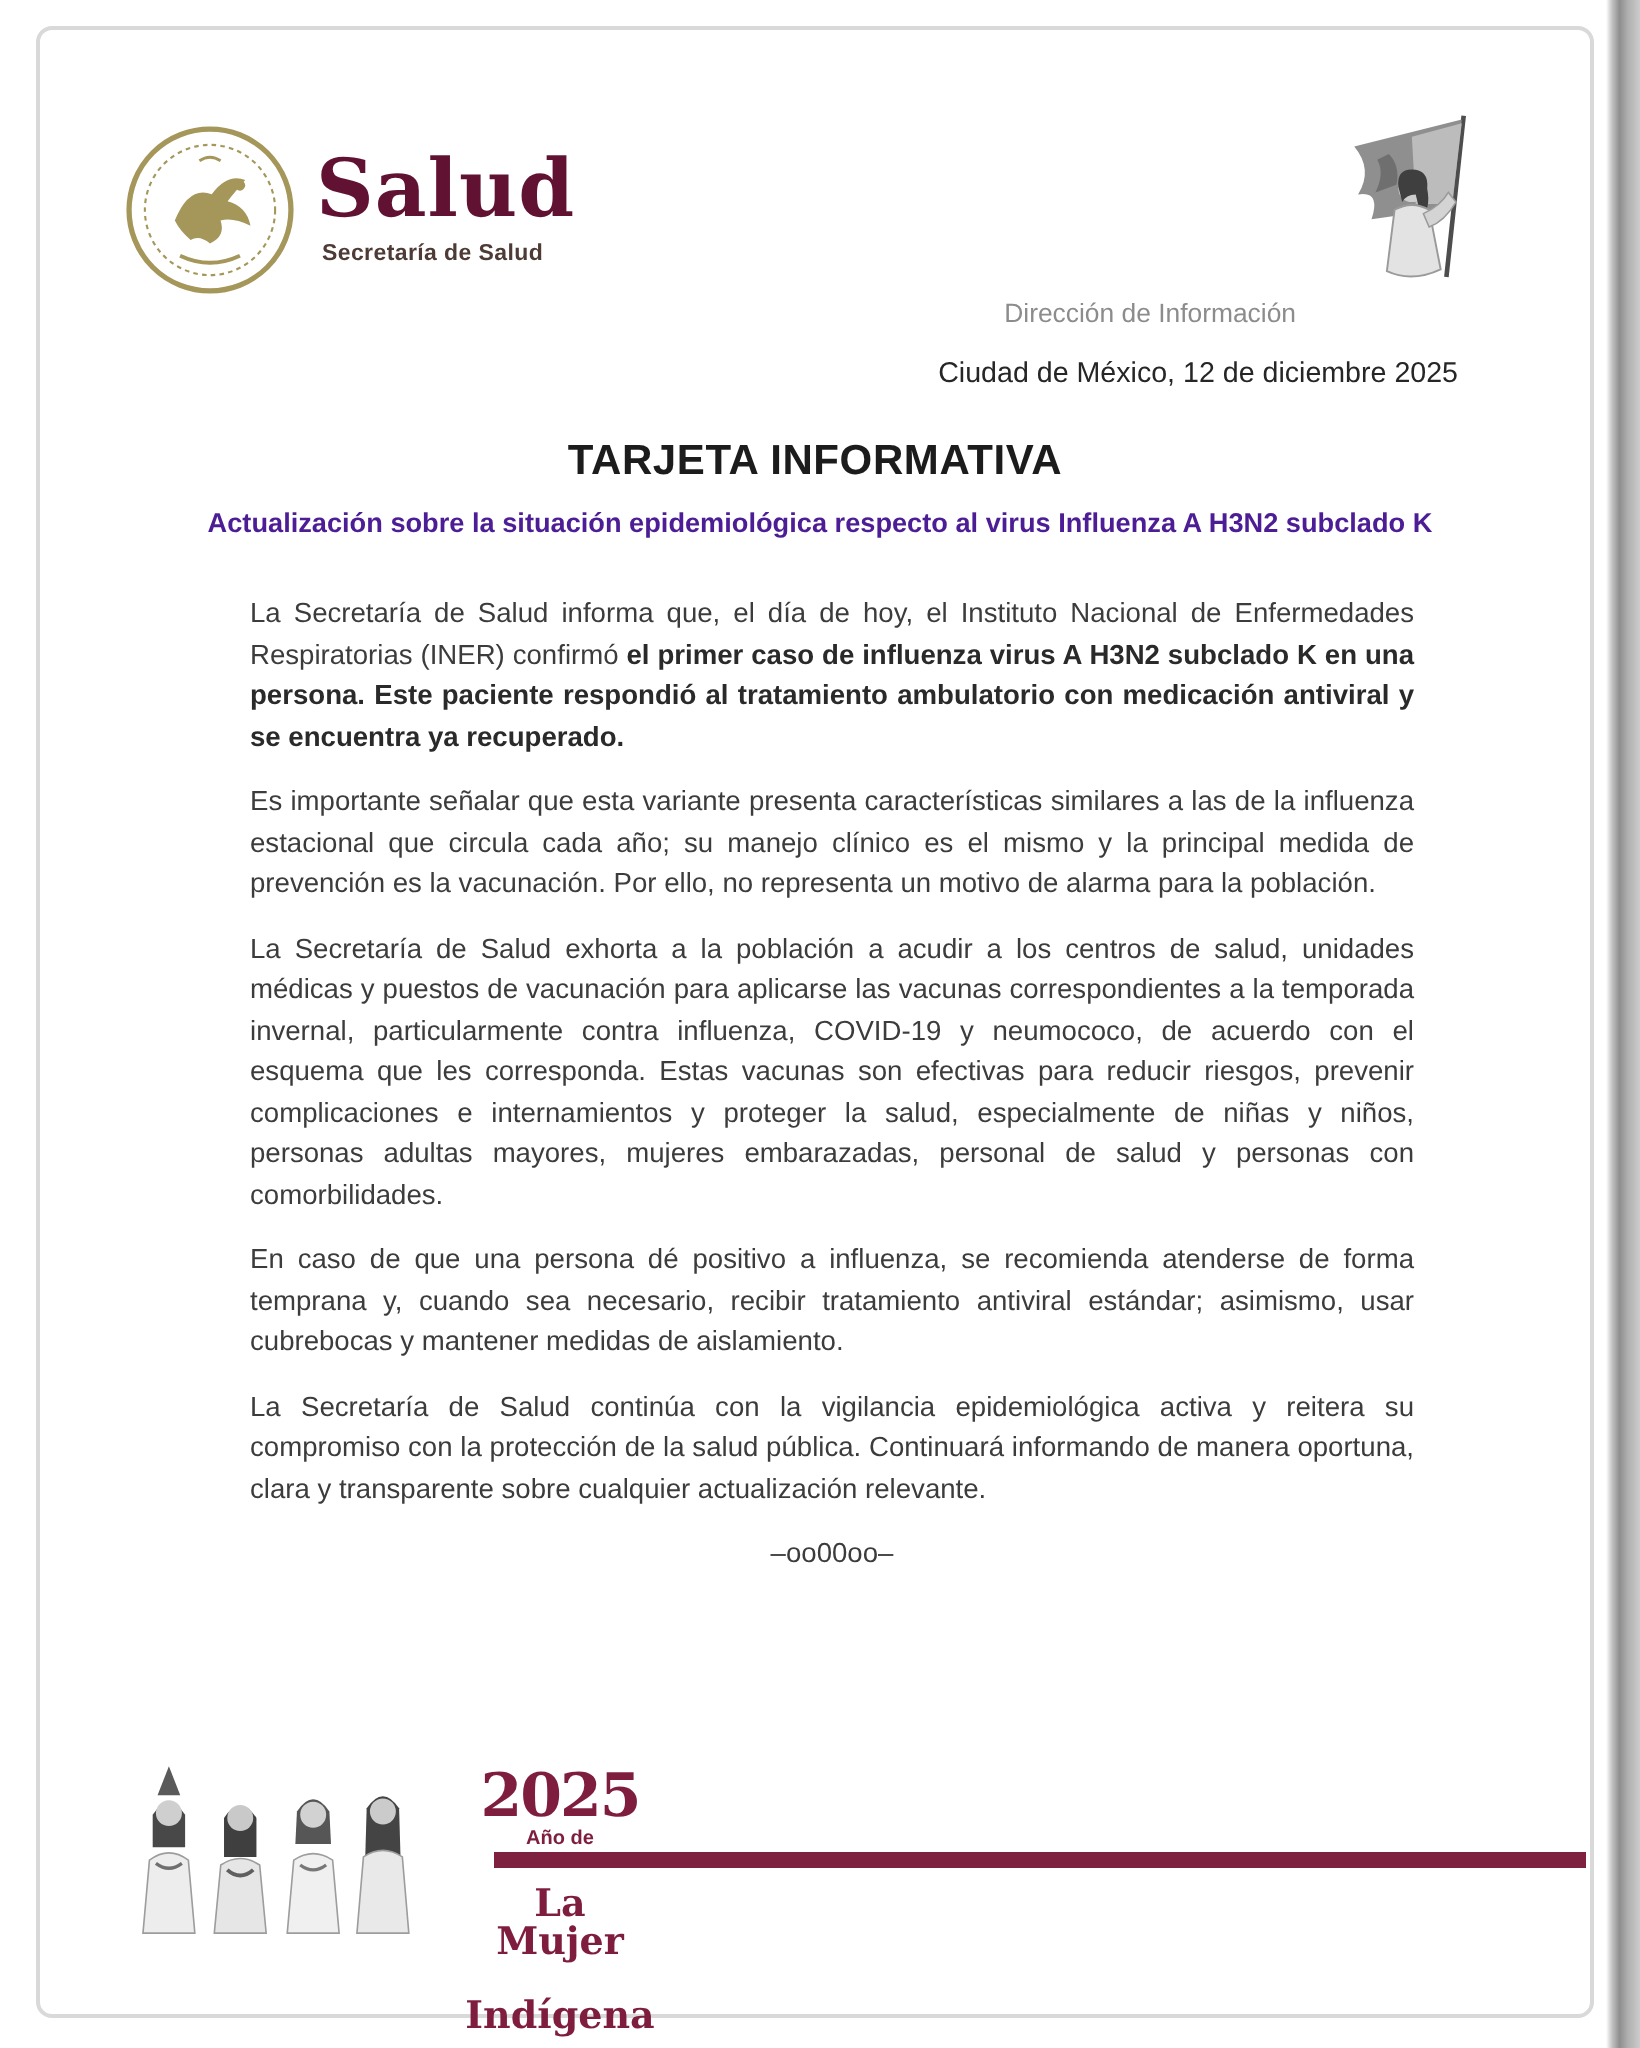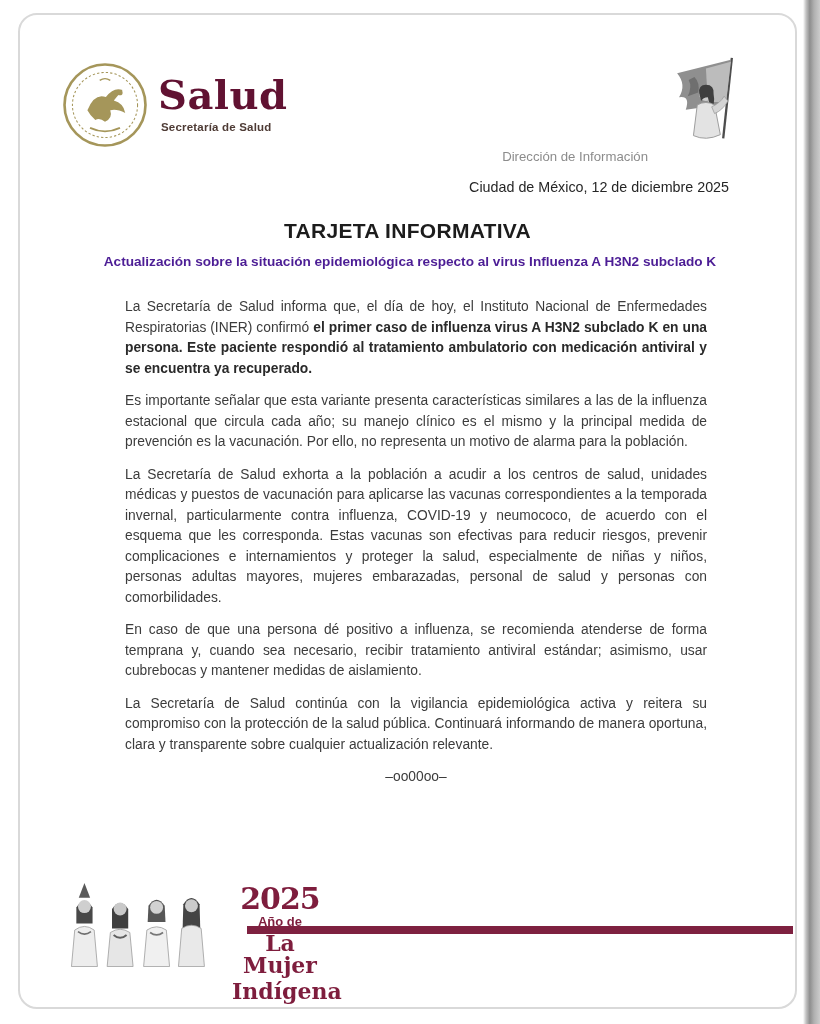--- a/index.html
+++ b/index.html
@@ -7,21 +7,21 @@
     width:820px; height:1024px; position:relative; overflow:hidden;
     background:#ffffff;
     font-family:"Liberation Sans", sans-serif;
   }
   .photo-edge {
     position:absolute; right:0; top:0; width:17px; height:1024px;
     background:linear-gradient(to right,#ffffff 0%,#c2c2c2 18%,#8e8e8e 40%,#b0b0b0 65%,#cccccc 100%);
   }
   .card {
     position:absolute; left:18px; top:13px; width:779px; height:996px;
-    background:#ffffff; border:2px solid #d9d9d9; border-radius:19px;
+    background:#ffffff; border:2px solid #d9d9d9; border-radius:8px;
     box-sizing:border-box;
   }
   
   .seal { position:absolute; left:40px; top:46px; }
   .wordmark {
     position:absolute; left:138px; top:56px;
     font-family:"DejaVu Serif", serif; font-weight:bold;
     font-size:40px; color:#611232; letter-spacing:0.5px;
   }
   .wordmark-sub {
@@ -66,23 +66,23 @@
   }
   
   .footer-women { position:absolute; left:45px; top:866px; }
   .year-emblem {
     position:absolute; left:212px; top:869px; width:96px;
     text-align:center; color:#7e1d3d; line-height:1;
   }
   .year-emblem .y {
     font-family:"DejaVu Serif", serif; font-weight:bold; font-size:30px; letter-spacing:-1px;
   }
-  .year-emblem .ys { font-size:13px; font-weight:bold; margin-top:1px; }
+  .year-emblem .ys { font-size:10px; font-weight:bold; margin-top:1px; }
   .year-emblem .c1, .year-emblem .c2 {
-    font-family:"DejaVu Serif", serif; font-weight:bold; font-size:22px; margin-top:4px;
+    font-family:"DejaVu Serif", serif; font-weight:bold; font-size:19px; margin-top:18px;
   }
   .footer-address {
     position:absolute; left:227px; top:888px;
     font-size:9.6px; color:#a14b60; white-space:nowrap; letter-spacing:0.1px;
   }
   .footer-bar {
     position:absolute; left:227px; top:911px; width:546px; height:8px;
     background:#7e2140;
   }
 </style>

